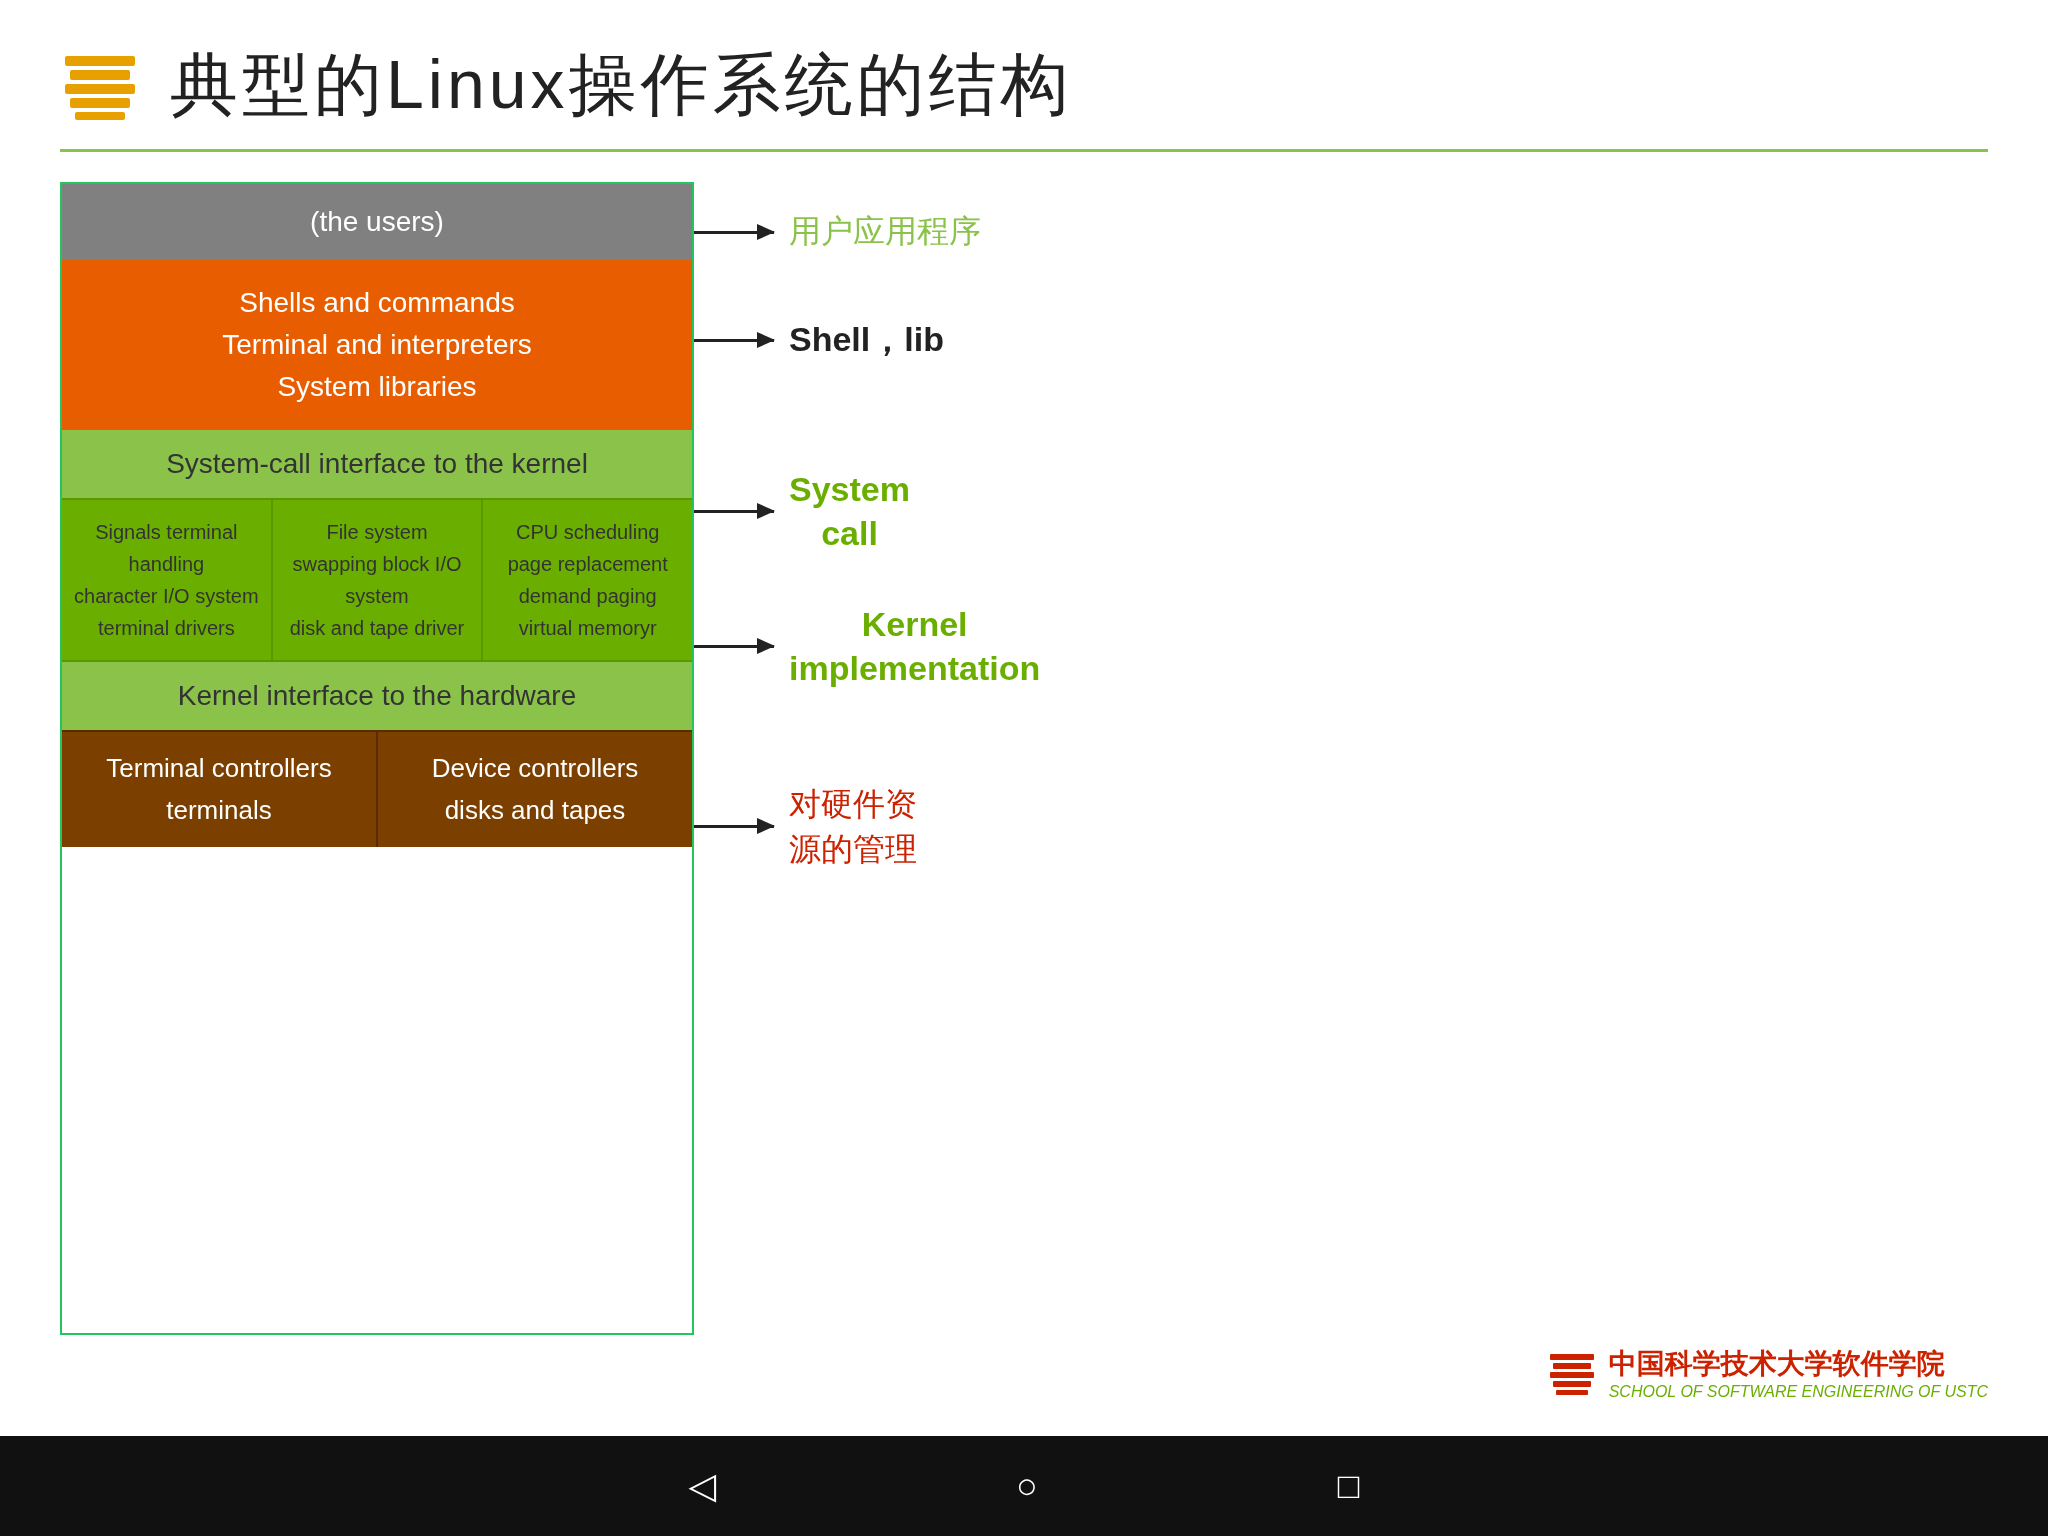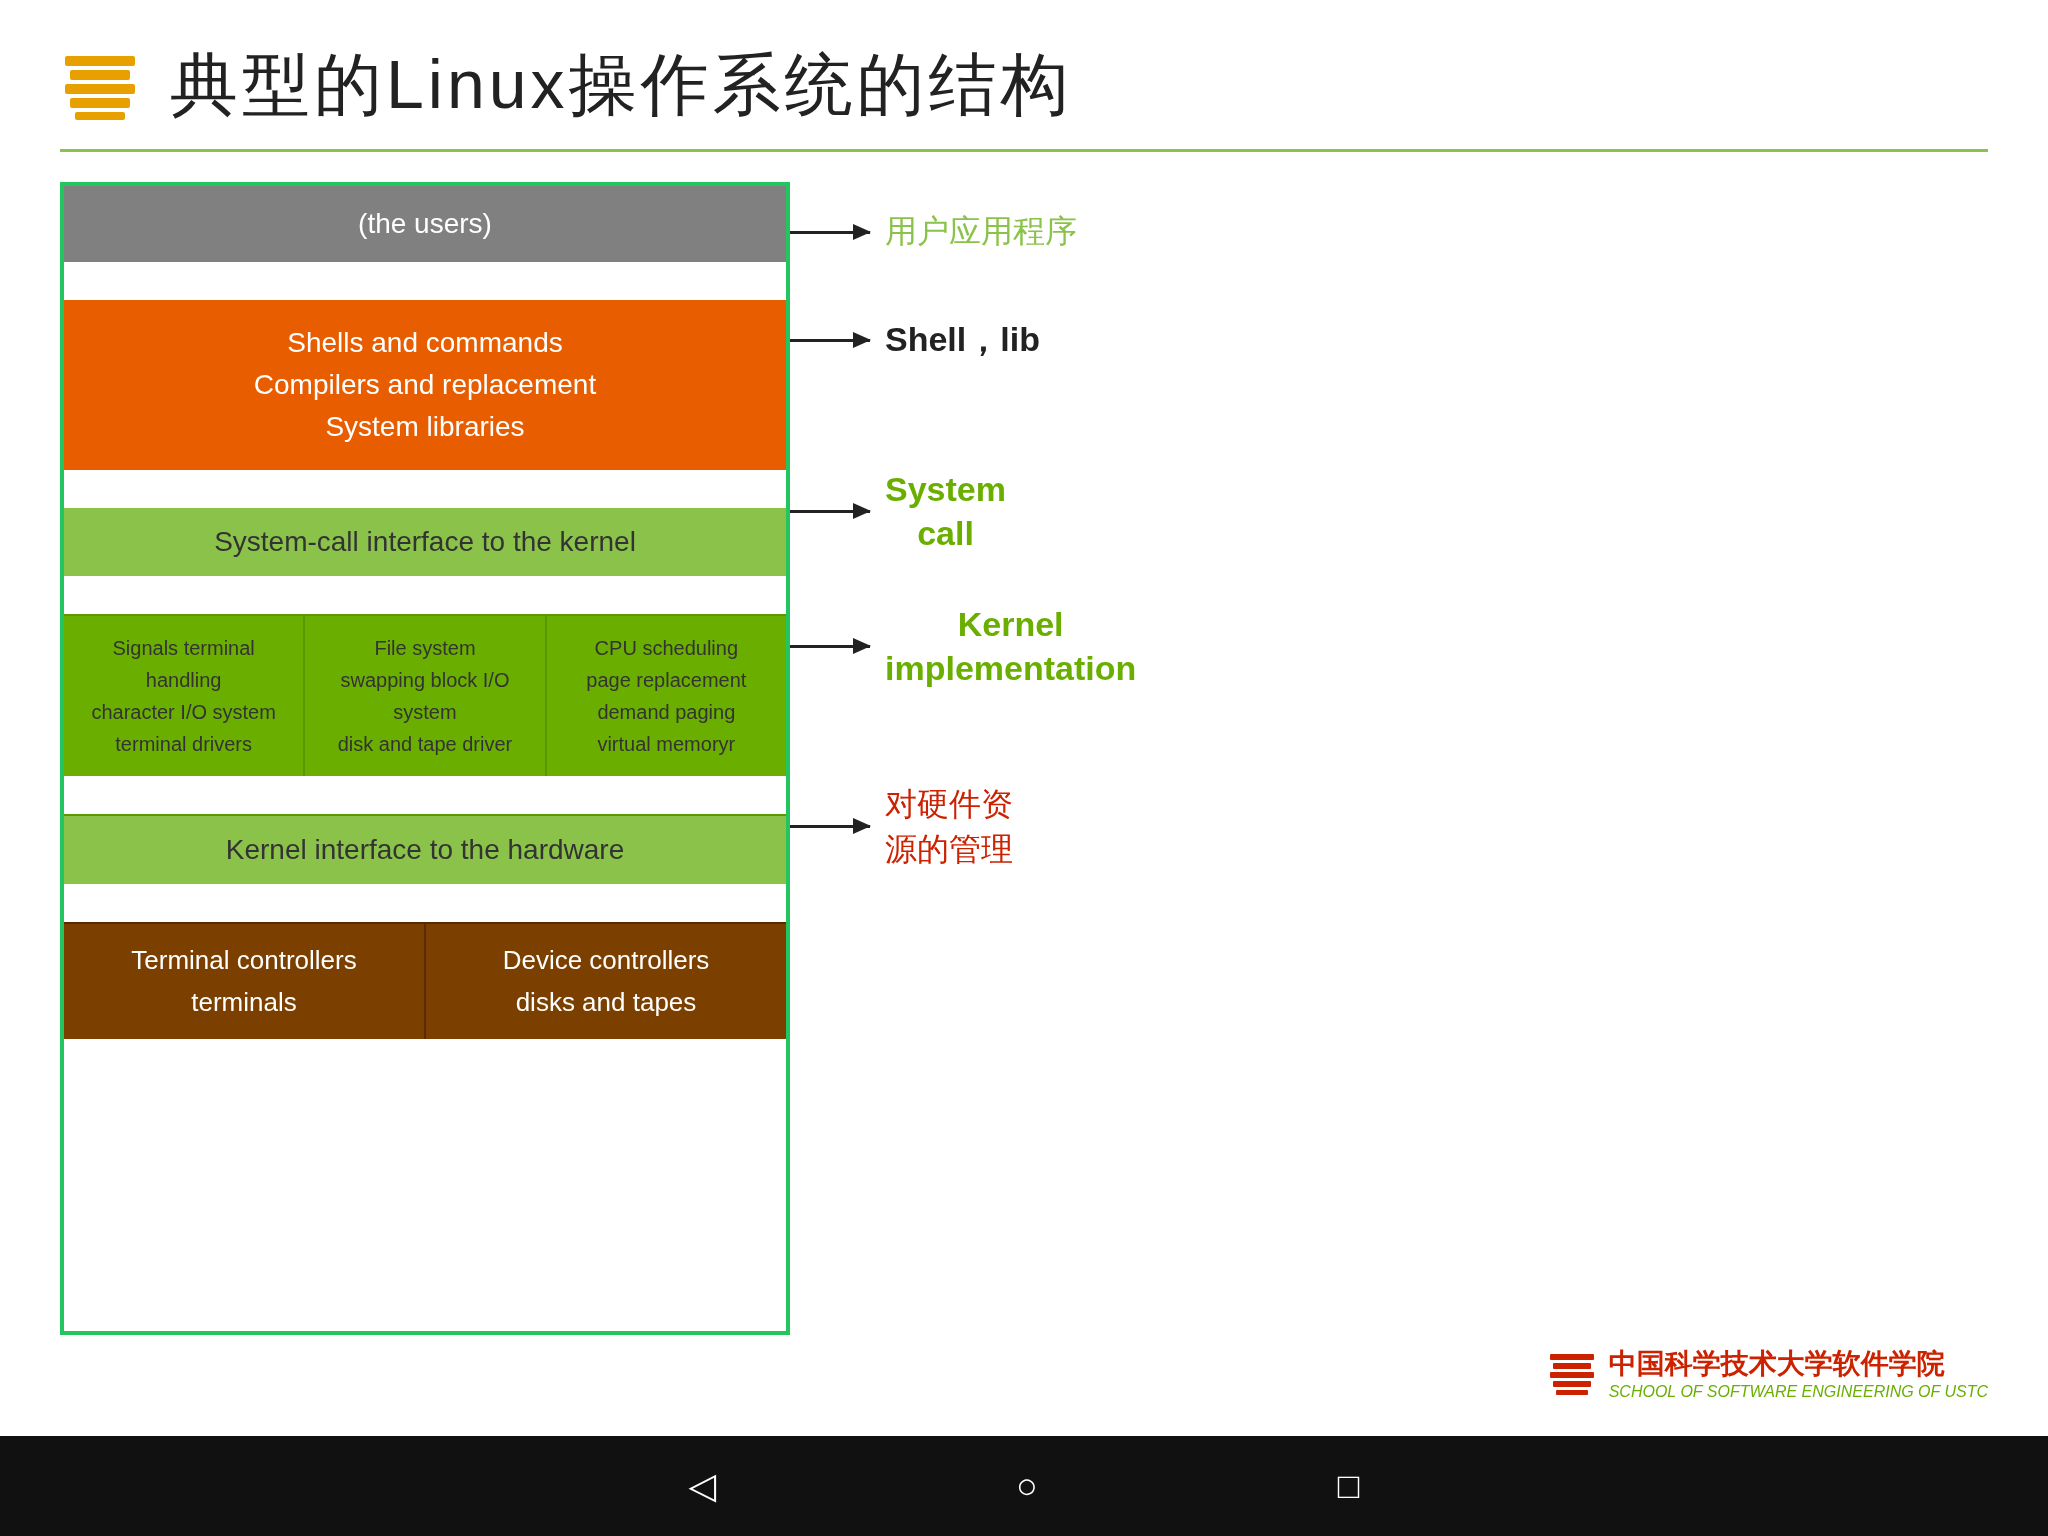--- a/index.html
+++ b/index.html
@@ -42,26 +42,25 @@
       background: linear-gradient(to right, #8BC34A, #8BC34A);
       margin-bottom: 30px;
       width: 100%;
     }
     .content-area {
       display: flex;
       flex: 1;
       gap: 0;
     }
     .diagram {
-      width: 730px;
+      width: 634px;
       flex-shrink: 0;
       display: flex;
       flex-direction: column;
-      border: 4px solid #22c55e;
-      gap: 38px;
+      border: 2px solid #22c55e;
     }
     
     .layer-users {
       background: #808080;
       color: #fff;
       text-align: center;
       padding: 22px 10px;
       font-size: 28px;
     }
     .layer-shell {
@@ -272,21 +271,21 @@
   <div class="content-area">
 
     <div class="diagram">
 
       <div class="layer-users">
         <span>(the users)</span>
       </div>
 
       <div class="layer-shell">
         <div>Shells and commands</div>
-        <div>Compilers and replacement</div>
+        <div>Terminal and interpreters</div>
         <div>System libraries</div>
       </div>
 
       <div class="layer-syscall">
         <span>System-call interface to the kernel</span>
       </div>
 
       <div class="layer-kernel">
         <div class="kernel-col">
           <div>Signals terminal</div>

